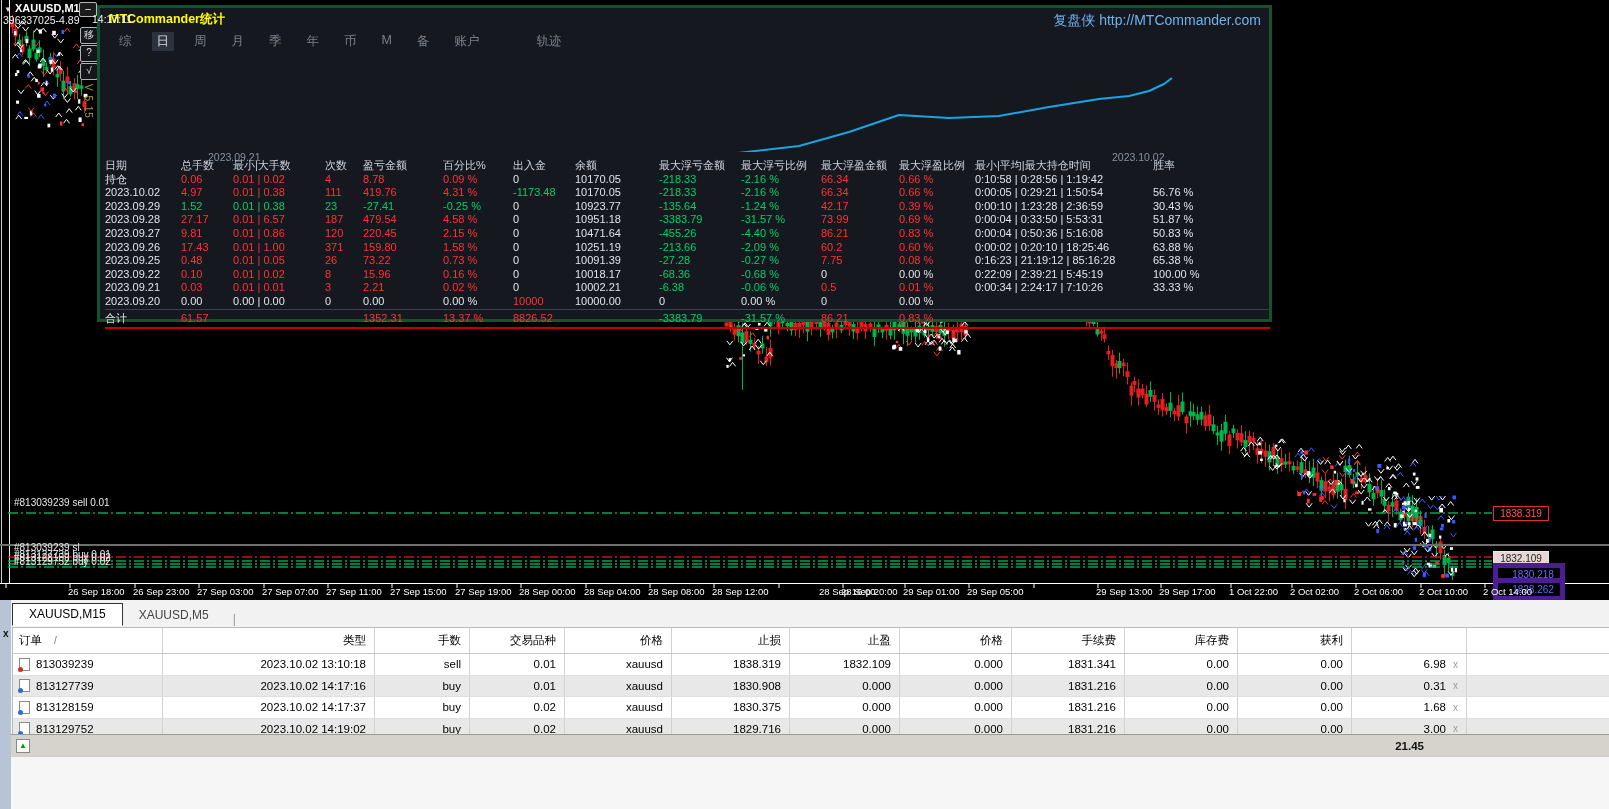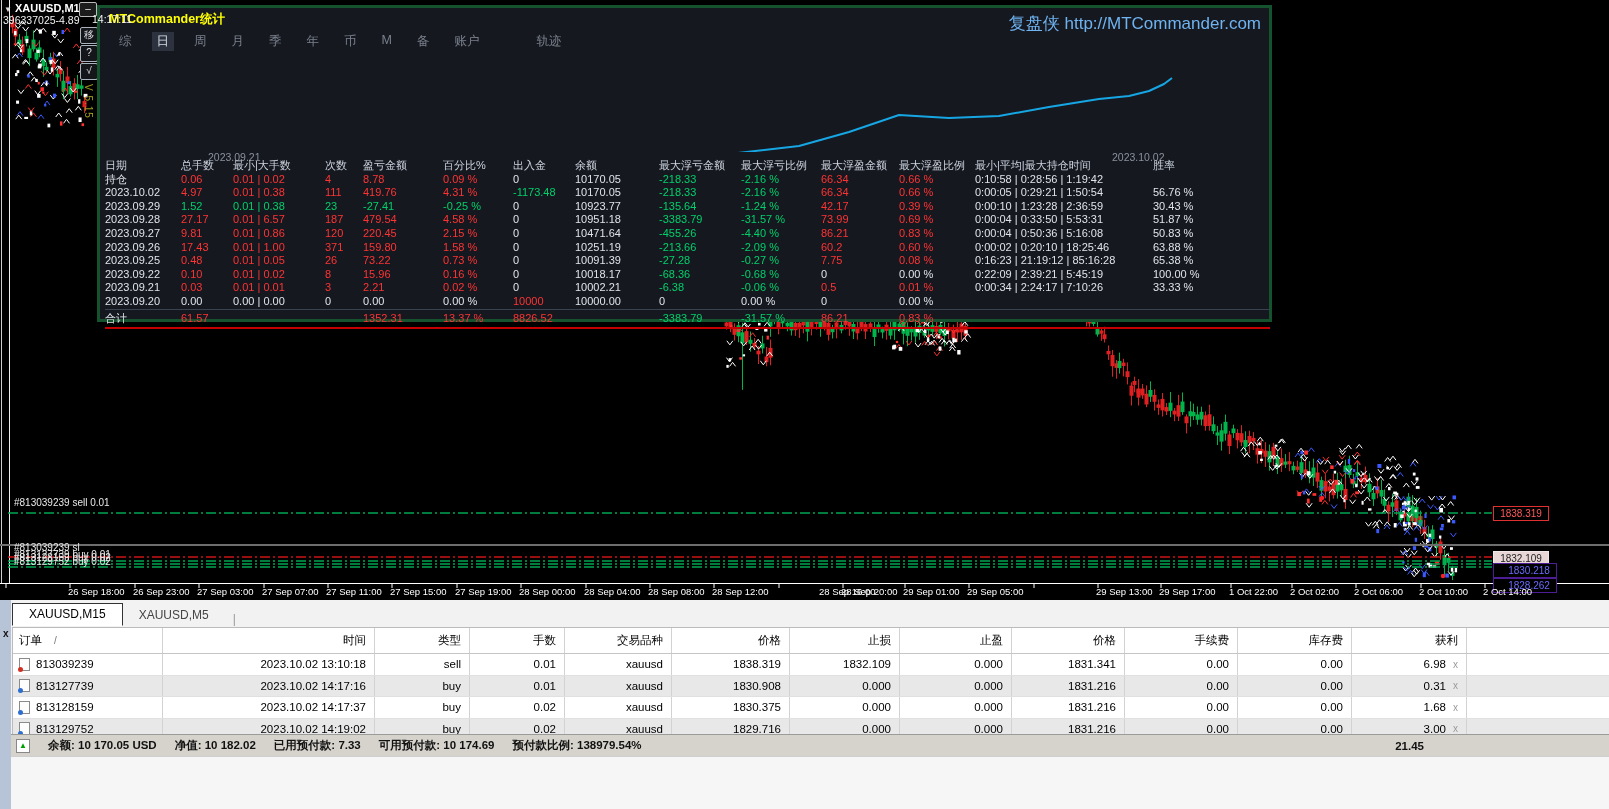--- a/index.html
+++ b/index.html
@@ -6,38 +6,38 @@
   #root{position:relative;width:1609px;height:809px;overflow:hidden;
         font-family:"Liberation Sans","DejaVu Sans",sans-serif;background:#000;}
   
   #chart-area{position:absolute;left:0;top:0;width:1609px;height:600px;background:#000;}
   #chart-svg{position:absolute;left:0;top:0;}
   .trade-label{position:absolute;color:#e8e8e8;font-size:10px;white-space:nowrap;line-height:10px;}
   .price-tag{position:absolute;left:1493px;width:50px;font-size:10px;text-align:center;
              padding:1px 2px;line-height:11px;background:#000;white-space:nowrap;}
   .tag-red{border:1px solid #e03030;color:#ff5a5a;}
   .tag-pale{border:1px solid #f0e6e6;color:#222;background:#e8d6d6;}
-  .tag-blue{border:1px solid #4c1d95;color:#6a6aff;padding-left:10px;}
+  .tag-blue{border:5px solid #4c1d95;color:#6a6aff;padding-left:10px;}
   .axis-label{position:absolute;top:586px;color:#fff;font-size:9.5px;white-space:nowrap;}
   
   #win-title{position:absolute;left:4px;top:2px;color:#fff;font-size:11px;font-weight:bold;white-space:nowrap;}
   #win-title .dd{font-size:8px;color:#ddd;margin-right:3px;}
   #min-btn{position:absolute;left:79px;top:2px;width:16px;height:13px;background:#1c1c1c;border:1px solid #b8b8b8;
            color:#eee;font-size:10px;line-height:11px;text-align:center;border-radius:2px;}
   #ticket{position:absolute;left:3px;top:14px;color:#f2f2f2;font-size:10.5px;white-space:nowrap;}
   #clock{position:absolute;left:92px;top:13px;color:#f2f2f2;font-size:10.5px;z-index:30;white-space:nowrap;}
   .side-btn{position:absolute;left:80px;width:16px;height:15px;background:#15161a;border:1px solid #aab2bd;
             color:#dfe3e8;font-size:10px;line-height:14px;text-align:center;border-radius:2px;}
   #version-tag{position:absolute;left:83px;top:84px;color:#9c9c1e;font-size:10px;
                writing-mode:vertical-rl;letter-spacing:1px;}
   
   #stat-panel{position:absolute;left:97px;top:5px;width:1175px;height:317px;
               background:#15181f;border:3px solid #14532d;box-sizing:border-box;z-index:20;}
   #panel-title{position:absolute;left:9px;top:3px;color:#ffff00;font-size:12.5px;font-weight:bold;}
-  #panel-brand{position:absolute;right:8px;top:4px;color:#6fb3f0;font-size:17px;}
+  #panel-brand{position:absolute;right:8px;top:4px;color:#6fb3f0;font-size:14px;}
   #panel-tabs{position:absolute;left:14px;top:24px;display:flex;gap:15px;color:#7a818c;font-size:12.5px;}
   #panel-tabs .ptab{padding:1px 5px;cursor:default;}
   #panel-tabs .ptab.active{background:#2c333f;color:#d8dce4;}
   #panel-tabs .ptab.gap{margin-left:32px;}
   #curve-svg{position:absolute;left:6px;top:38px;}
   .curve-date{position:absolute;color:#8a919c;font-size:10.5px;}
   #stats-table{position:absolute;left:5px;top:151px;width:1165px;font-size:11px;line-height:13.6px;}
   .srow{display:grid;grid-template-columns:76px 52px 92px 38px 80px 70px 62px 84px 82px 80px 78px 76px 178px 64px;
         height:13.6px;white-space:nowrap;}
   .srow span{overflow:visible;}
@@ -1190,21 +1190,20 @@
 
   <div id="terminal">
     <div id="term-tabs">
         <div class="ttab active">XAUUSD,M15</div>
         <div class="ttab">XAUUSD,M5</div>
         <span class="ttab-sep">|</span>
       </div>
     <div id="orders">
         <div class="orow head">
           <div class="first">订单<span class="sort-mark">/</span></div>
-          <div>时间</div>
           <div>类型</div>
           <div>手数</div>
           <div>交易品种</div>
           <div>价格</div>
           <div>止损</div>
           <div>止盈</div>
           <div>价格</div>
           <div>手续费</div>
           <div>库存费</div>
           <div>获利</div>
@@ -1286,27 +1285,20 @@
           <div>0.000</div>
           <div>1831.216</div>
           <div>0.00</div>
           <div>0.00</div>
           <div>3.00<span class="close-x">x</span></div>
           <div></div>
         </div>
       </div>
     <div id="status-bar">
       <span id="status-icon">▲</span>
-      <span id="status-items" style="display: flex; gap: 18px;">
-          <span>余额: 10 170.05 USD</span>
-          <span>净值: 10 182.02</span>
-          <span>已用预付款: 7.33</span>
-          <span>可用预付款: 10 174.69</span>
-          <span>预付款比例: 138979.54%</span>
-        </span>
       <span id="status-profit">21.45</span>
     </div>
     <div id="term-filler"></div>
   </div>
 
   <div id="left-strip"></div>
   <div id="panel-close-x">x</div>
 
 </div>
 

